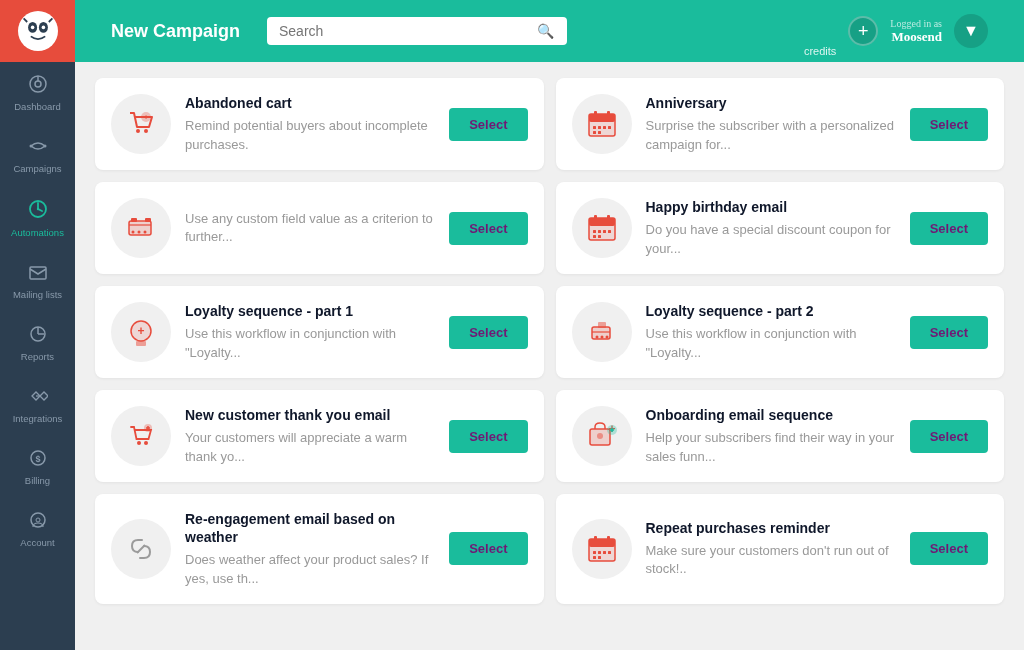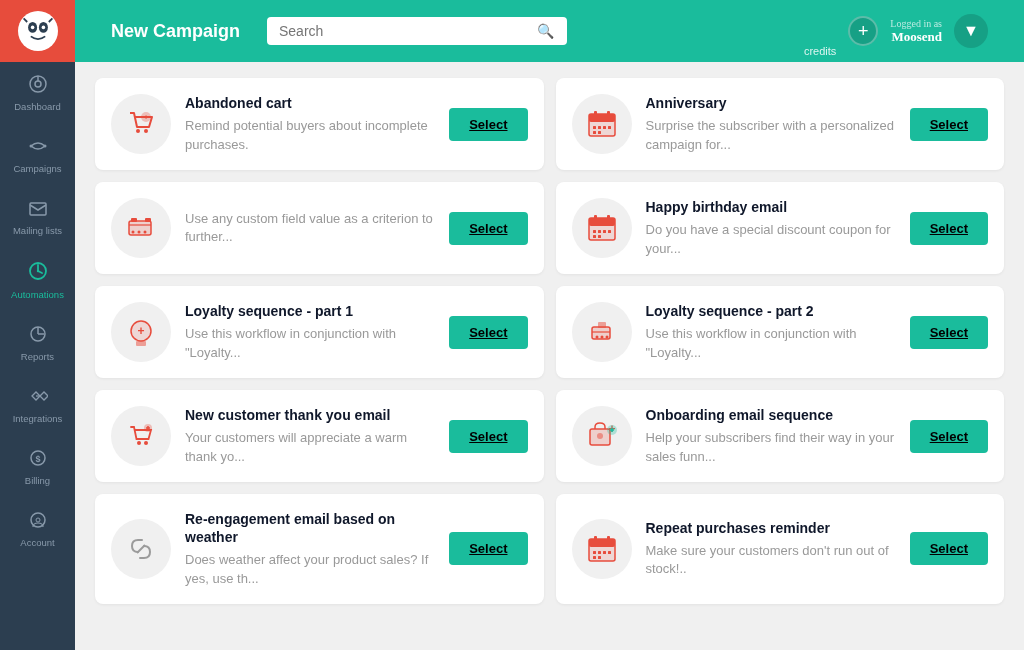--- a/index.html
+++ b/index.html
@@ -180,30 +180,29 @@
       margin-bottom: 5px;
       line-height: 1.3;
     }
     .card-desc {
       font-size: 13px;
       color: #999;
       line-height: 1.4;
     }
     .select-btn {
       background: #1abc9c;
-      color: #000000;
+      color: #701a75;
       border: none;
       border-radius: 4px;
       padding: 9px 20px;
       font-size: 13px;
       font-weight: 600;
       cursor: pointer;
       flex-shrink: 0;
       white-space: nowrap;
-      text-decoration: underline;
     }
   </style>
 </head>
 <body>
 
 <div class="sidebar">
   <div class="sidebar-logo">
     <div class="logo-icon">
       <svg viewBox="0 0 40 40" width="36" height="36">
         <circle cx="20" cy="20" r="18" fill="white"></circle>
@@ -234,40 +233,40 @@
       <svg width="20" height="20" viewBox="0 0 20 20" fill="none">
         <path d="M3 10 Q10 4 17 10" stroke="#8899aa" stroke-width="1.5" fill="none"></path>
         <path d="M3 10 Q10 16 17 10" stroke="#8899aa" stroke-width="1.5" fill="none"></path>
         <circle cx="3" cy="10" r="1.5" fill="#8899aa"></circle>
         <circle cx="17" cy="10" r="1.5" fill="#8899aa"></circle>
       </svg>
     </div>
     <span class="sidebar-item-label">Campaigns</span>
   </div>
 
-  <div class="sidebar-item">
-    <div class="icon-wrap">
-      <svg width="20" height="20" viewBox="0 0 20 20" fill="none">
-        <rect x="2" y="5" width="16" height="12" rx="1" stroke="#8899aa" stroke-width="1.5" fill="none"></rect>
-        <path d="M2 7 L10 12 L18 7" stroke="#8899aa" stroke-width="1.5"></path>
-      </svg>
-    </div>
-    <span class="sidebar-item-label">Mailing lists</span>
-  </div>
-
   <div class="sidebar-item active">
     <div class="icon-wrap">
       <svg width="22" height="22" viewBox="0 0 22 22" fill="none">
         <circle cx="11" cy="11" r="8" stroke="#1abc9c" stroke-width="1.8" fill="none"></circle>
         <line x1="11" y1="11" x2="11" y2="5" stroke="#1abc9c" stroke-width="1.8" stroke-linecap="round"></line>
         <line x1="11" y1="11" x2="15" y2="13" stroke="#1abc9c" stroke-width="1.8" stroke-linecap="round"></line>
         <circle cx="11" cy="11" r="1.2" fill="#1abc9c"></circle>
       </svg>
     </div>
     <span class="sidebar-item-label" style="color:#1abc9c">Automations</span>
+  </div>
+
+  <div class="sidebar-item">
+    <div class="icon-wrap">
+      <svg width="20" height="20" viewBox="0 0 20 20" fill="none">
+        <rect x="2" y="5" width="16" height="12" rx="1" stroke="#8899aa" stroke-width="1.5" fill="none"></rect>
+        <path d="M2 7 L10 12 L18 7" stroke="#8899aa" stroke-width="1.5"></path>
+      </svg>
+    </div>
+    <span class="sidebar-item-label">Mailing lists</span>
   </div>
 
   <div class="sidebar-item">
     <div class="icon-wrap">
       <svg width="20" height="20" viewBox="0 0 20 20" fill="none">
         <circle cx="10" cy="10" r="7" stroke="#8899aa" stroke-width="1.5" fill="none"></circle>
         <line x1="10" y1="10" x2="10" y2="3" stroke="#8899aa" stroke-width="1.5"></line>
         <path d="M10 10 L16 10" stroke="#8899aa" stroke-width="1.5"></path>
       </svg>
     </div>

